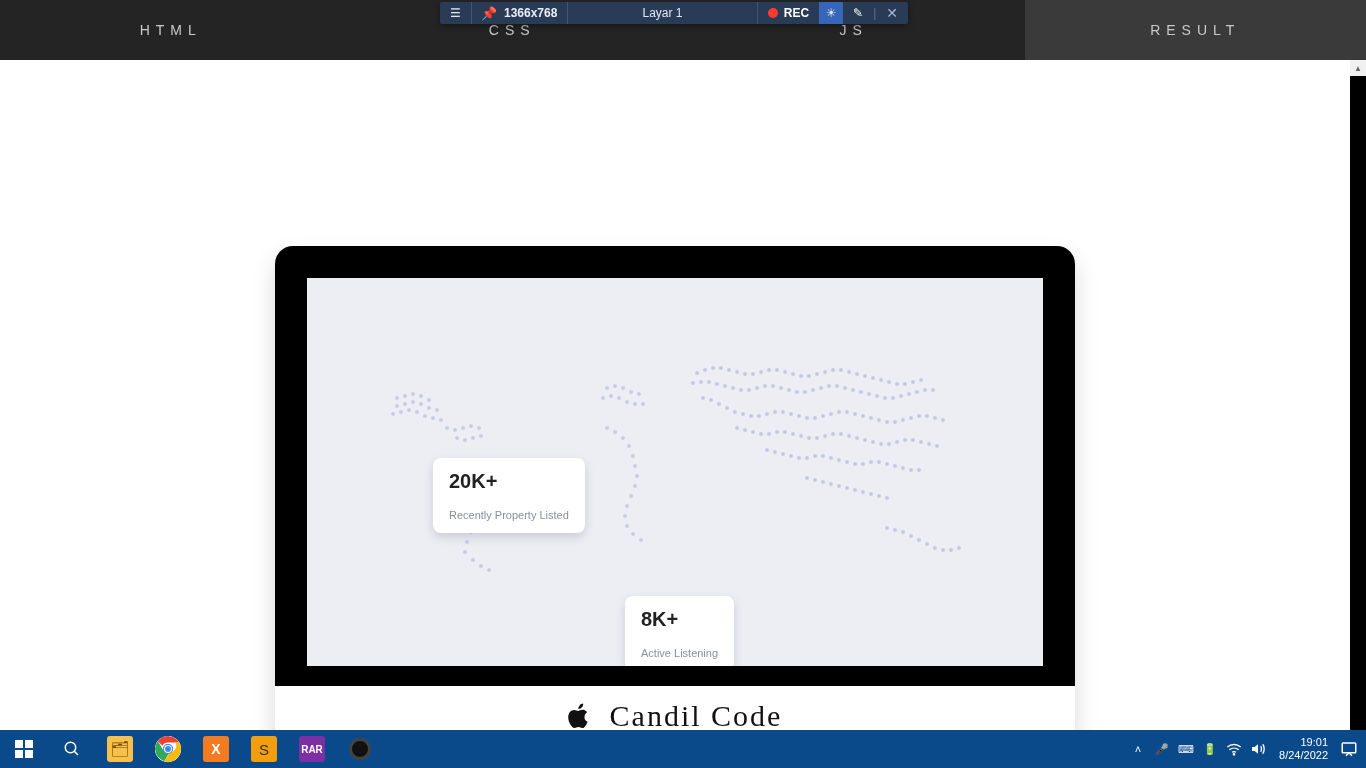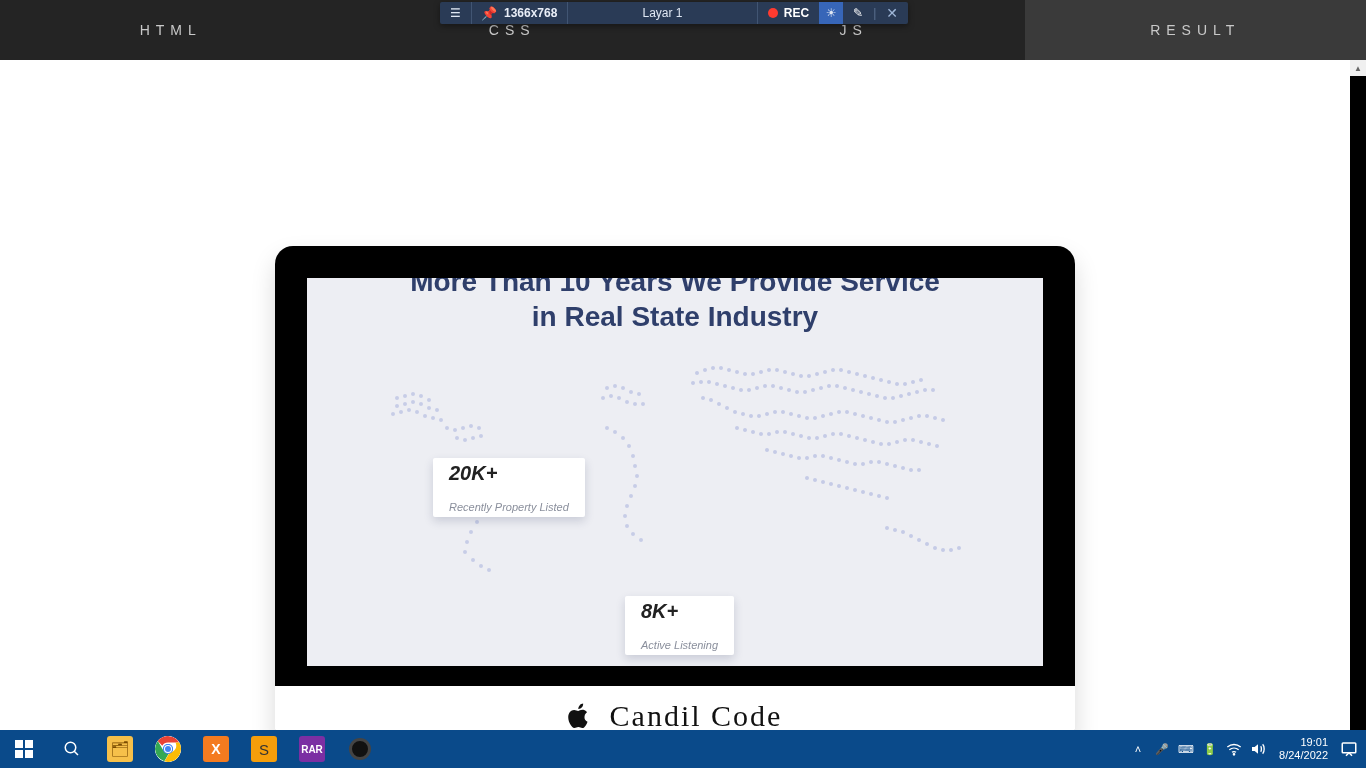--- a/index.html
+++ b/index.html
@@ -47,23 +47,22 @@
   .headline {
     text-align:center; font-weight:800; color:#2f3f6b; line-height:1.25;
     margin-top:-14px; font-size:28px;
   }
   .world {
     position:absolute; inset:0; display:flex; align-items:center; justify-content:center;
   }
   .world svg { opacity:.5; }
 
   .stat {
-    position:absolute; background:#fff; padding:4px 16px; box-shadow:0 4px 10px rgba(40,50,90,.18);
-    border-radius:2px;
-    font-style:italic;
+    position:absolute; background:#fff; padding:12px 16px; box-shadow:0 4px 10px rgba(40,50,90,.18);
+    border-radius:8px;
   }
   .stat-val { font-weight:800; color:#222; font-size:20px; }
   .stat-lbl { color:#8a8f9c; font-size:11px; margin-top:16px; }
   .stat1 { left:126px; top:180px; }
   .stat2 { left:500px; top:225px; }
   .stat3 { left:318px; top:318px; }
 
   
   .recorder {
     position:absolute; top:2px; left:440px; width:468px; height:22px;
@@ -380,24 +379,20 @@
                 <circle cx="620" cy="266" r="2"></circle>
                 <circle cx="628" cy="270" r="2"></circle>
                 <circle cx="636" cy="272" r="2"></circle>
                 <circle cx="644" cy="272" r="2"></circle>
                 <circle cx="652" cy="270" r="2"></circle>
             </g>
           </g>
         </svg>
       </div>
 
-      <h2 class="headline">
-        <span>More Than 10 Years We Provide Service</span><br>
-        <span>in Real State Industry</span>
-      </h2>
 
       <div class="stat stat1">
         <div class="stat-val">20K+</div>
         <div class="stat-lbl">Recently Property Listed</div>
       </div>
       <div class="stat stat3">
         <div class="stat-val">8K+</div>
         <div class="stat-lbl">Active Listening</div>
       </div>
     </div>

